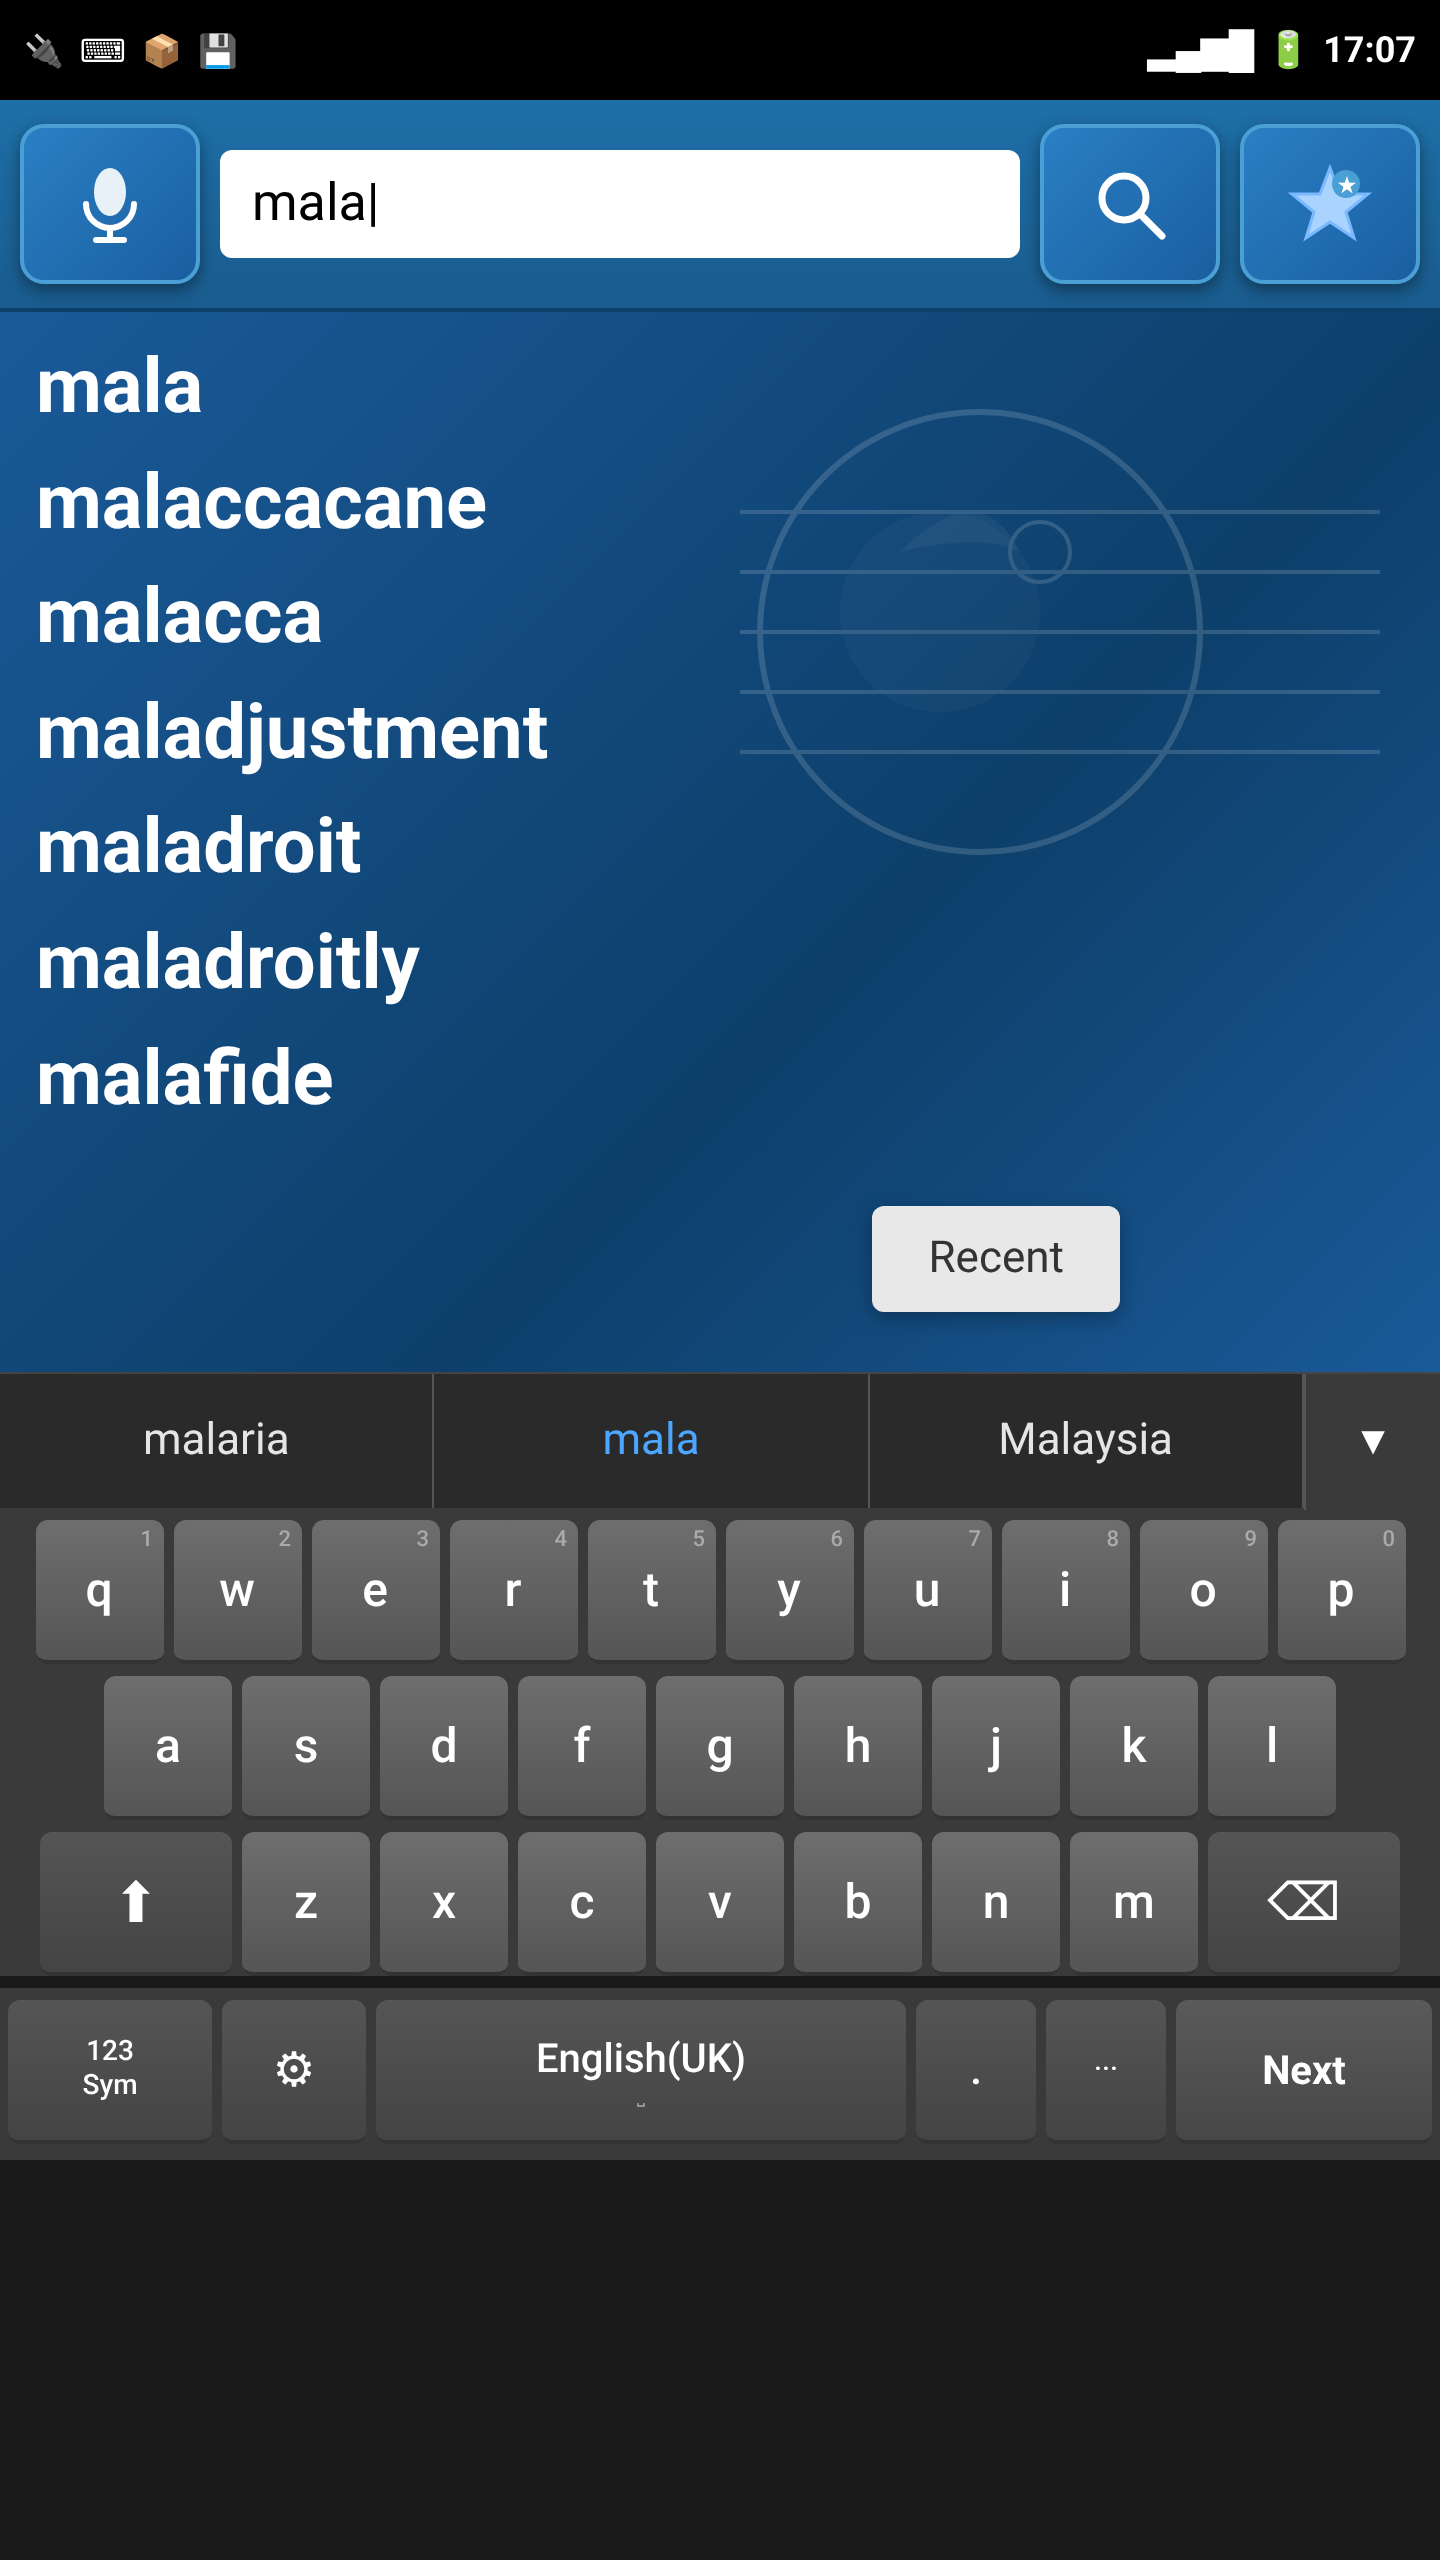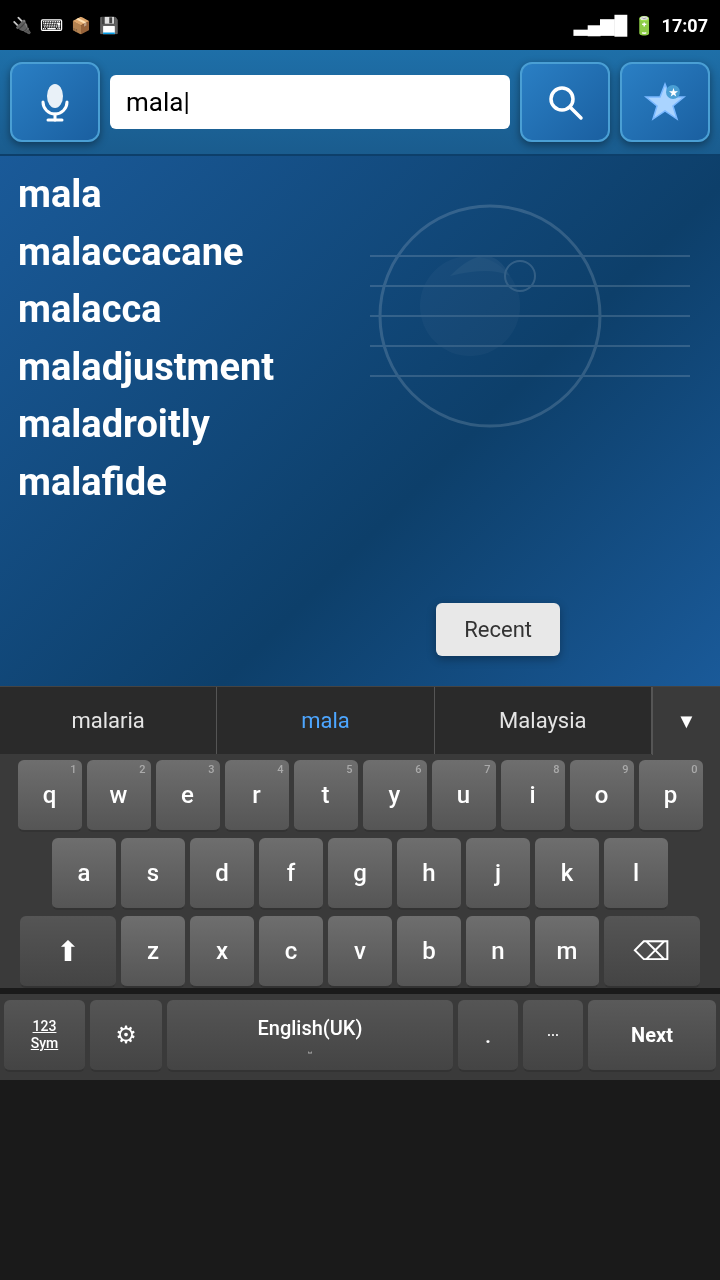--- a/index.html
+++ b/index.html
@@ -196,21 +196,21 @@
       font-size: 16px;
       font-weight: 500;
       display: flex;
       align-items: center;
       justify-content: center;
       cursor: pointer;
       border-bottom: 2px solid #333;
       height: 72px;
       user-select: none;
     }
-    .bk-sym { width: 81px; font-size: 14px; text-align: center; line-height: 1.2; text-decoration: underline; }
+    .bk-sym { width: 102px; font-size: 14px; text-align: center; line-height: 1.2; }
     .bk-settings { width: 72px; }
     .bk-space { flex: 1; flex-direction: column; }
     .bk-period { width: 60px; }
     .bk-dots { width: 60px; font-size: 12px; text-align: center; }
     .bk-next { width: 128px; background: linear-gradient(to bottom, #5a5a5a, #474747); font-size: 20px; font-weight: bold; }
   </style>
 </head>
 <body>
 
 <div class="status-bar">
@@ -267,20 +267,21 @@
     <line x1="0" y1="200" x2="320" y2="200" stroke="#fff" stroke-width="2"></line>
     <path d="M80,100 Q120,60 140,100 Q120,90 80,100Z" fill="#fff5"></path>
     <circle cx="150" cy="100" r="15" fill="none" stroke="#fff" stroke-width="2"></circle>
   </svg>
 
   <div class="word-list">
     <div class="word-item">mala</div>
     <div class="word-item">malaccacane</div>
     <div class="word-item">malacca</div>
     <div class="word-item">maladjustment</div>
+    <div class="word-item">maladroit</div>
     <div class="word-item">maladroitly</div>
     <div class="word-item">malafide</div>
   </div>
 
   <div class="recent-popup">
     <span>Recent</span>
   </div>
 </div>
 
 <div class="autocomplete-bar">

